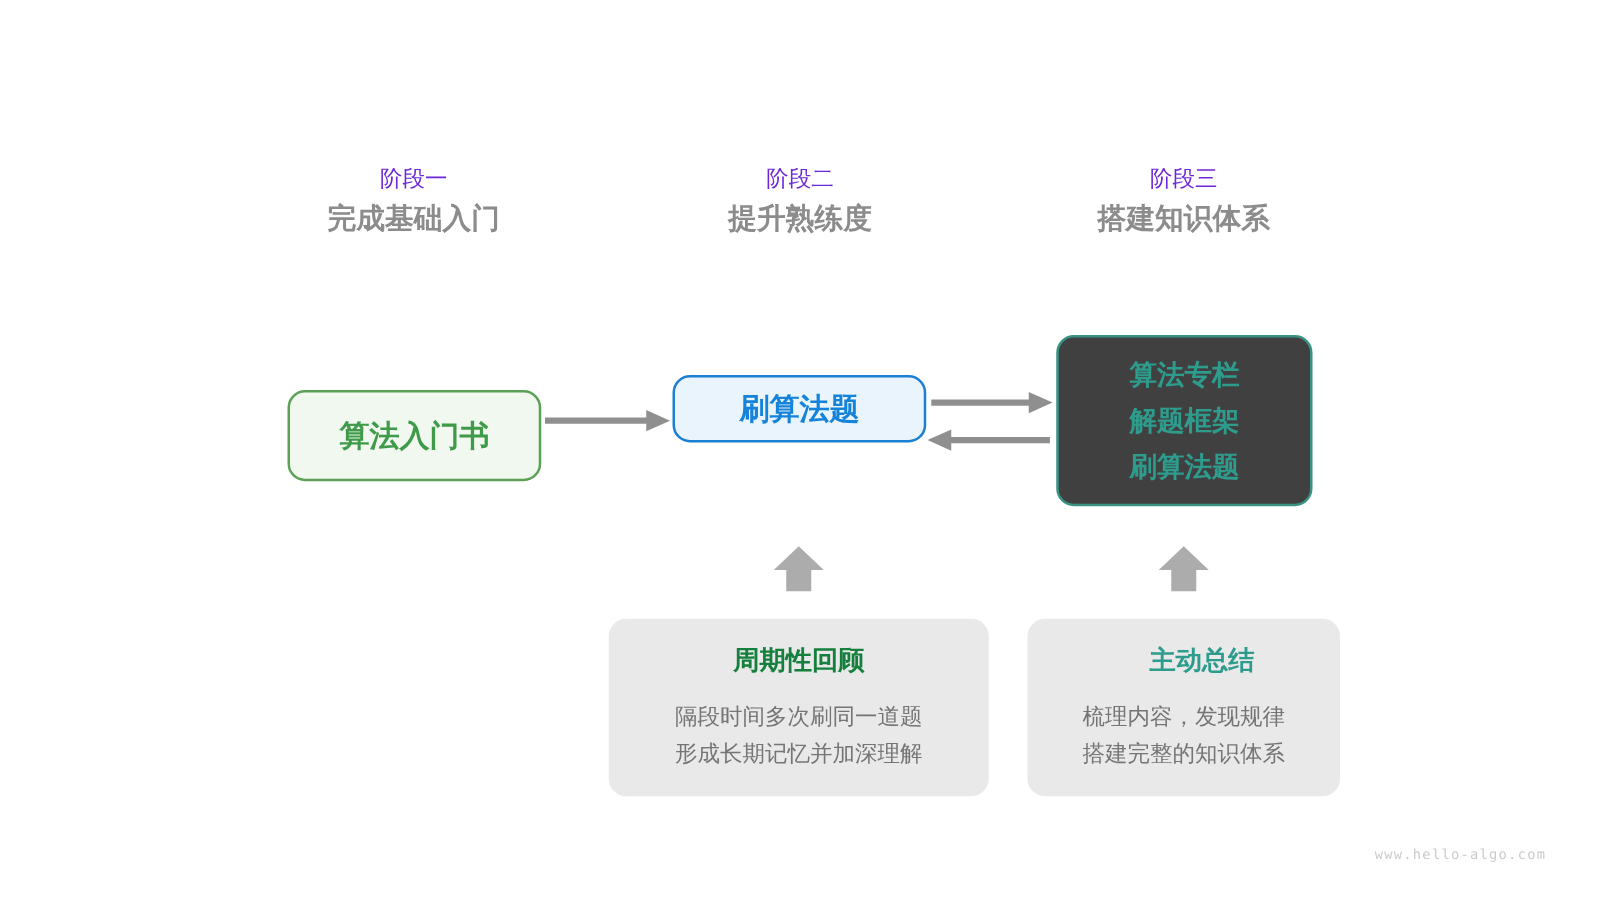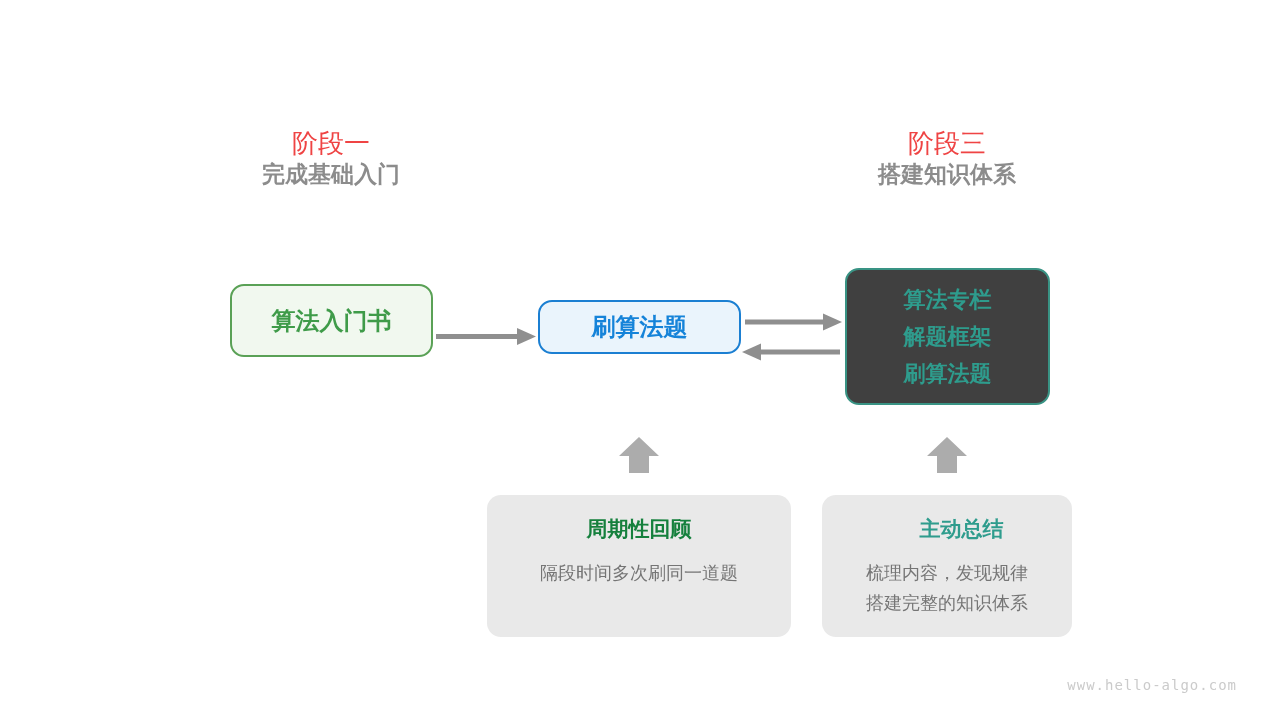--- a/index.html
+++ b/index.html
@@ -4,21 +4,21 @@
 <style>
   html,body{margin:0;padding:0;background:#ffffff;}
   .canvas{
     position:relative;width:1280px;height:720px;background:#ffffff;overflow:hidden;
     font-family:"Liberation Sans","DejaVu Sans",sans-serif;
   }
   .abs{position:absolute;}
 
   
   .stage{width:320px;text-align:center;}
-  .stage-title{font-size:26px;line-height:32px;color:#ef4444;font-weight:400;}
+  .stage-title{font-size:18px;line-height:32px;color:#6d28d9;font-weight:400;}
   .stage-sub{font-size:23px;line-height:30px;color:#8C8C8C;font-weight:700;}
 
   
   .node{
     box-sizing:border-box;border-radius:14px;border:2.5px solid;
     display:flex;flex-direction:column;align-items:center;justify-content:center;
     text-align:center;font-weight:700;font-size:24px;
   }
   .node-green{border-color:#5AA156;background:#F1F8EF;color:#3F9B49;}
   .node-blue{border-color:#1B7FD2;background:#EAF4FC;color:#1583D9;}
@@ -30,41 +30,45 @@
     box-sizing:border-box;border-radius:14px;background:#E9E9E9;
     text-align:center;padding-top:21px;
   }
   .note-title{font-size:21px;font-weight:700;line-height:26px;}
   .note-title.blue{color:#15803d;}
   .note-title.teal{color:#2E9C8D;padding-left:29px;}
   .note-body{margin-top:16px;font-size:18px;line-height:30px;color:#757575;}
 
   .watermark{
     font-family:"DejaVu Sans Mono","Liberation Mono",monospace;
-    font-size:14px;color:#CBCBCB;letter-spacing:1px;
+    font-size:11px;color:#CBCBCB;letter-spacing:1px;
   }
   svg{display:block;}
 </style>
 </head>
 <body>
 
 <div class="canvas">
 
   <div class="abs stage" style="left:171px;top:127px;">
     <div class="stage-title">阶段一</div>
     <div class="stage-sub">完成基础入门</div>
   </div>
 
+  <div class="abs stage" style="left:480px;top:127px;">
+    <div class="stage-title">阶段二</div>
+    <div class="stage-sub">提升熟练度</div>
+  </div>
 
   <div class="abs stage" style="left:787px;top:127px;">
     <div class="stage-title">阶段三</div>
     <div class="stage-sub">搭建知识体系</div>
   </div>
 
-  <div class="abs node node-green" style="left:230px;top:284px;width:203px;height:73px;">
+  <div class="abs node node-green" style="left:230px;top:312px;width:203px;height:73px;">
     <span>算法入门书</span>
   </div>
 
   <div class="abs node node-blue" style="left:538px;top:300px;width:203px;height:54px;">
     <span>刷算法题</span>
   </div>
 
   <div class="abs node node-teal" style="left:845px;top:268px;width:205px;height:137px;">
     <span class="line">算法专栏</span>
     <span class="line">解题框架</span>
@@ -94,20 +98,21 @@
 
     <g>
       <polygon points="927,456 947,437 967,456 957,456 957,473 937,473 937,456" fill="#ACACAC"></polygon>
     </g>
   </svg>
 
   <div class="abs note" style="left:487px;top:495px;width:304px;height:142px;">
     <div class="note-title blue">周期性回顾</div>
     <div class="note-body">
       <div>隔段时间多次刷同一道题</div>
+      <div>形成长期记忆并加深理解</div>
     </div>
   </div>
 
   <div class="abs note" style="left:822px;top:495px;width:250px;height:142px;">
     <div class="note-title teal">主动总结</div>
     <div class="note-body">
       <div>梳理内容，发现规律</div>
       <div>搭建完整的知识体系</div>
     </div>
   </div>

